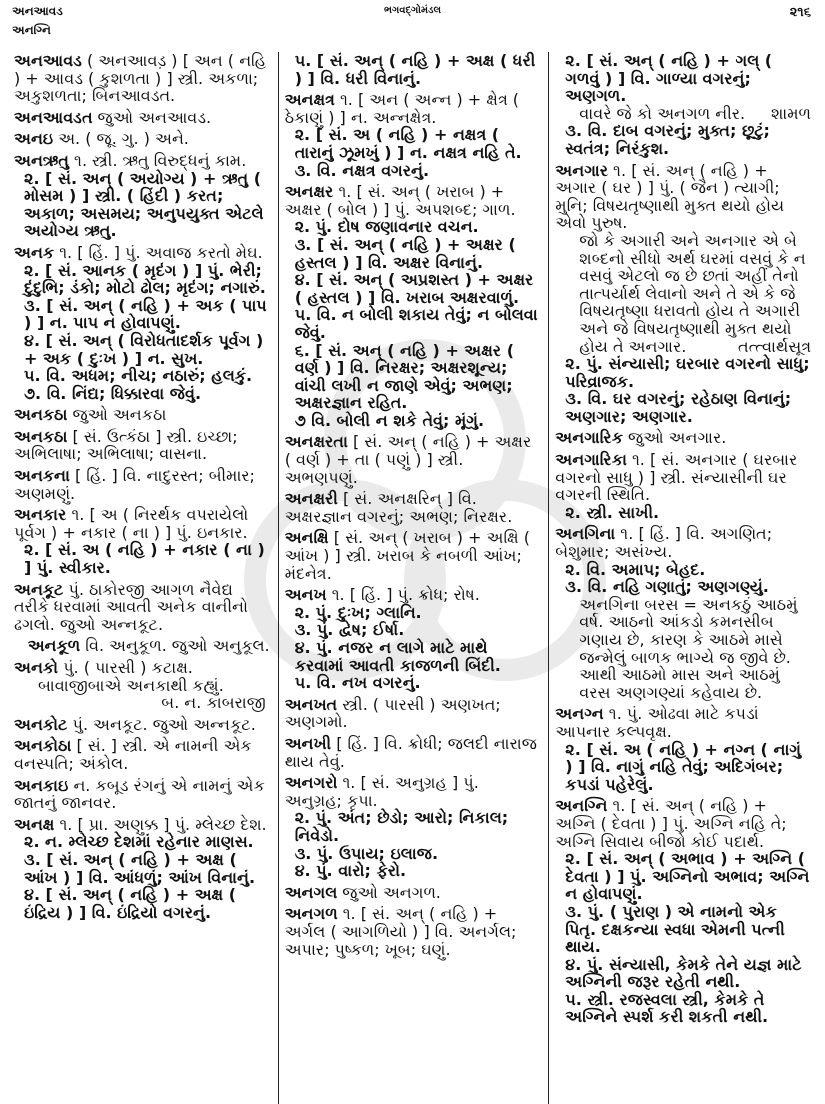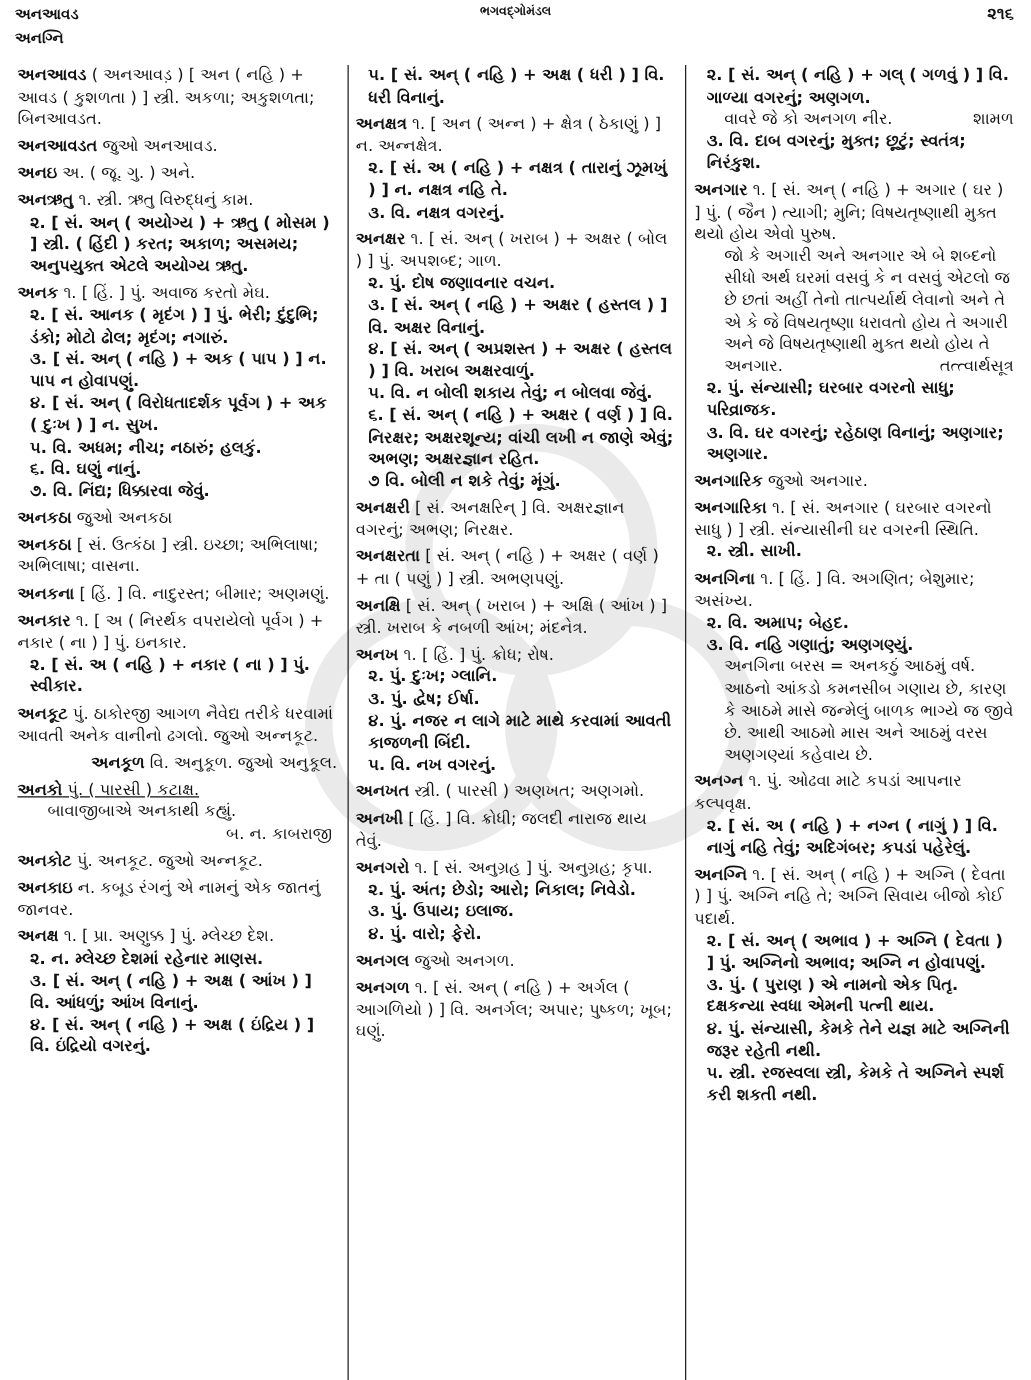--- a/index.html
+++ b/index.html
@@ -6,21 +6,21 @@
   body { width: 825px; height: 1104px; overflow: hidden; position: relative;
          font-family: "DejaVu Sans", sans-serif; color: #111; }
   .watermark { position: absolute; left: 235px; top: 330px; width: 380px; height: 380px;
                pointer-events: none; opacity: 0.08; }
   .header { position: absolute; top: 0; left: 0; right: 0; height: 52px; }
   .guide1 { position: absolute; left: 12px; top: 4px; font-size: 12px; font-weight: bold; }
   .guide2 { position: absolute; left: 12px; top: 23px; font-size: 12px; font-weight: bold; }
   .running-title { position: absolute; left: 0; right: 0; top: 4px; text-align: center; font-size: 10px; font-weight: bold; }
   .page-no { position: absolute; right: 14px; top: 4px; font-size: 13px; font-weight: bold; }
   .cols { position: absolute; top: 52px; left: 8px; right: 6px; bottom: 0; display: flex; }
-  .col { flex: 1 1 0; padding: 0 8px 0 6px; box-sizing: border-box; font-size: 13px; line-height: 17.6px; }
+  .col { flex: 1 1 0; padding: 0 8px 0 6px; box-sizing: border-box; font-size: 16px; line-height: 17.6px; }
   .col + .col { border-left: 1.5px solid #222; }
   .entry { margin: 0 0 4px 0; }
   .entry .head { font-weight: bold; }
   .sense { padding-left: 10px; margin: 0; font-weight: bold; }
   .quote { padding-left: 24px; margin: 0; }
   .cite { text-align: right; margin: 0 4px 2px 0; }
 </style>
 </head>
 <body>
 
@@ -51,21 +51,20 @@
       <div class="entry">
         <p style="margin: 0px;"><span class="head">અનઋતુ</span><span> ૧. સ્ત્રી. ઋતુ વિરુદ્ધનું કામ.</span></p>
         <p class="sense">૨. [ સં. અન્ ( અયોગ્ય ) + ઋતુ ( મોસમ ) ] સ્ત્રી. ( હિંદી ) કરત; અકાળ; અસમય; અનુપયુક્ત એટલે અયોગ્ય ઋતુ.</p>
       </div>
       <div class="entry">
         <p style="margin: 0px;"><span class="head">અનક</span><span> ૧. [ હિં. ] પું. અવાજ કરતો મેઘ.</span></p>
         <p class="sense">૨. [ સં. આનક ( મૃદંગ ) ] પું. ભેરી; દુંદુભિ; ડંકો; મોટો ઢોલ; મૃદંગ; નગારું.</p>
         <p class="sense">૩. [ સં. અન્ ( નહિ ) + અક ( પાપ ) ] ન. પાપ ન હોવાપણું.</p>
         <p class="sense">૪. [ સં. અન્ ( વિરોધતાદર્શક પૂર્વગ ) + અક ( દુઃખ ) ] ન. સુખ.</p>
         <p class="sense">૫. વિ. અધમ; નીચ; નઠારું; હલકું.</p>
-        <p class="sense">૬. વિ. ઘણું નાનું.</p>
         <p class="sense">૭. વિ. નિંદ્ય; ધિક્કારવા જેવું.</p>
       </div>
       <div class="entry">
         <p style="margin: 0px;"><span class="head">અનકઠા</span><span> જુઓ અનકઠા</span></p>
       </div>
       <div class="entry">
         <p style="margin: 0px;"><span class="head">અનકઠા</span><span> [ સં. ઉત્કંઠા ] સ્ત્રી. ઇચ્છા; અભિલાષા; અભિલાષા; વાસના.</span></p>
       </div>
       <div class="entry">
         <p style="margin: 0px;"><span class="head">અનકના</span><span> [ હિં. ] વિ. નાદુરસ્ત; બીમાર; અણમણું.</span></p>
@@ -74,26 +73,29 @@
         <p style="margin: 0px;"><span class="head">અનકાર</span><span> ૧. [ અ ( નિરર્થક વપરાયેલો પૂર્વગ ) + નકાર ( ના ) ] પું. ઇનકાર.</span></p>
         <p class="sense">૨. [ સં. અ ( નહિ ) + નકાર ( ના ) ] પું. સ્વીકાર.</p>
       </div>
       <div class="entry">
         <p style="margin: 0px;"><span class="head">અનકૂટ</span><span> પું. ઠાકોરજી આગળ નૈવેદ્ય તરીકે ધરવામાં આવતી અનેક વાનીનો ઢગલો. જુઓ અન્નકૂટ.</span></p>
       </div>
       <div class="entry">
         <p style="margin: 0px; text-align: right;"><span class="head">અનકૂળ</span><span> વિ. અનુકૂળ. જુઓ અનુકૂલ.</span></p>
       </div>
       <div class="entry">
-        <p style="margin: 0px; text-decoration: underline;"><span class="head">અનકો</span><span> પું. ( પારસી ) કટાક્ષ.</span></p>
+        <p style="margin: 0px;"><span class="head">અનકો</span><span> પું. ( પારસી ) કટાક્ષ.</span></p>
         <p class="quote"><span>બાવાજીબાએ અનકાથી કહ્યું.</span></p>
         <p class="cite">બ. ન. કાબરાજી</p>
       </div>
       <div class="entry">
         <p style="margin: 0px;"><span class="head">અનકોટ</span><span> પું. અનકૂટ. જુઓ અન્નકૂટ.</span></p>
+      </div>
+      <div class="entry">
+        <p style="margin: 0px;"><span class="head">અનકોઠા</span><span> [ સં. ] સ્ત્રી. એ નામની એક વનસ્પતિ; અંકોલ.</span></p>
       </div>
       <div class="entry">
         <p style="margin: 0px;"><span class="head">અનકાઇ</span><span> ન. કબૂડ રંગનું એ નામનું એક જાતનું જાનવર.</span></p>
       </div>
       <div class="entry">
         <p style="margin: 0px;"><span class="head">અનક્ષ</span><span> ૧. [ પ્રા. અણુક્ક ] પું. મ્લેચ્છ દેશ.</span></p>
         <p class="sense">૨. ન. મ્લેચ્છ દેશમાં રહેનાર માણસ.</p>
         <p class="sense">૩. [ સં. અન્ ( નહિ ) + અક્ષ ( આંખ ) ] વિ. આંધળું; આંખ વિનાનું.</p>
         <p class="sense">૪. [ સં. અન્ ( નહિ ) + અક્ષ ( ઇંદ્રિય ) ] વિ. ઇંદ્રિયો વગરનું.</p>
       </div>
@@ -110,24 +112,24 @@
       <div class="entry">
         <p style="margin: 0px;"><span class="head">અનક્ષર</span><span> ૧. [ સં. અન્ ( ખરાબ ) + અક્ષર ( બોલ ) ] પું. અપશબ્દ; ગાળ.</span></p>
         <p class="sense">૨. પું. દોષ જણાવનાર વચન.</p>
         <p class="sense">૩. [ સં. અન્ ( નહિ ) + અક્ષર ( હસ્તલ ) ] વિ. અક્ષર વિનાનું.</p>
         <p class="sense">૪. [ સં. અન્ ( અપ્રશસ્ત ) + અક્ષર ( હસ્તલ ) ] વિ. ખરાબ અક્ષરવાળું.</p>
         <p class="sense">૫. વિ. ન બોલી શકાય તેવું; ન બોલવા જેવું.</p>
         <p class="sense">૬. [ સં. અન્ ( નહિ ) + અક્ષર ( વર્ણ ) ] વિ. નિરક્ષર; અક્ષરશૂન્ય; વાંચી લખી ન જાણે એવું; અભણ; અક્ષરજ્ઞાન રહિત.</p>
         <p class="sense">૭ વિ. બોલી ન શકે તેવું; મૂંગું.</p>
       </div>
       <div class="entry">
-        <p style="margin: 0px;"><span class="head">અનક્ષરી</span><span> [ સં. અનક્ષરિન્ ] વિ. અક્ષરજ્ઞાન વગરનું; અભણ; નિરક્ષર.</span></p>
+        <p style="margin: 0px;"><span class="head">અનક્ષરતા</span><span> [ સં. અન્ ( નહિ ) + અક્ષર ( વર્ણ ) + તા ( પણું ) ] સ્ત્રી. અભણપણું.</span></p>
       </div>
       <div class="entry">
-        <p style="margin: 0px;"><span class="head">અનક્ષરતા</span><span> [ સં. અન્ ( નહિ ) + અક્ષર ( વર્ણ ) + તા ( પણું ) ] સ્ત્રી. અભણપણું.</span></p>
+        <p style="margin: 0px;"><span class="head">અનક્ષરી</span><span> [ સં. અનક્ષરિન્ ] વિ. અક્ષરજ્ઞાન વગરનું; અભણ; નિરક્ષર.</span></p>
       </div>
       <div class="entry">
         <p style="margin: 0px;"><span class="head">અનક્ષિ</span><span> [ સં. અન્ ( ખરાબ ) + અક્ષિ ( આંખ ) ] સ્ત્રી. ખરાબ કે નબળી આંખ; મંદનેત્ર.</span></p>
       </div>
       <div class="entry">
         <p style="margin: 0px;"><span class="head">અનખ</span><span> ૧. [ હિં. ] પું. ક્રોધ; રોષ.</span></p>
         <p class="sense">૨. પું. દુઃખ; ગ્લાનિ.</p>
         <p class="sense">૩. પું. દ્વેષ; ઈર્ષા.</p>
         <p class="sense">૪. પું. નજર ન લાગે માટે માથે કરવામાં આવતી કાજળની બિંદી.</p>
         <p class="sense">૫. વિ. નખ વગરનું.</p>

